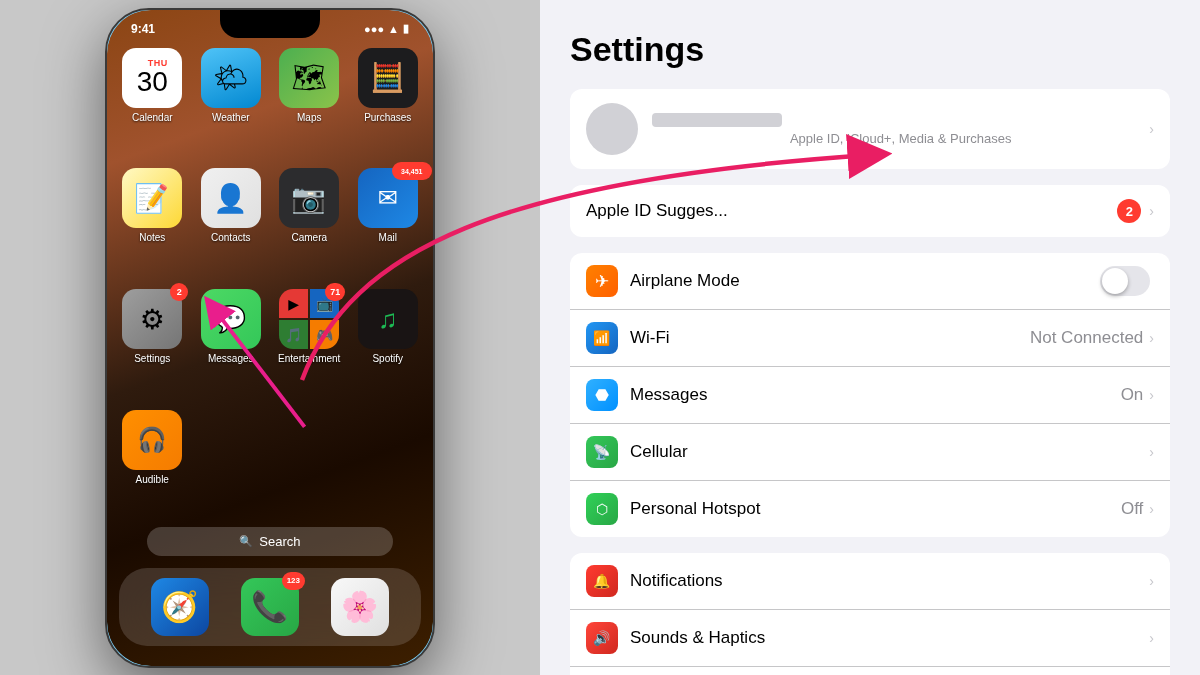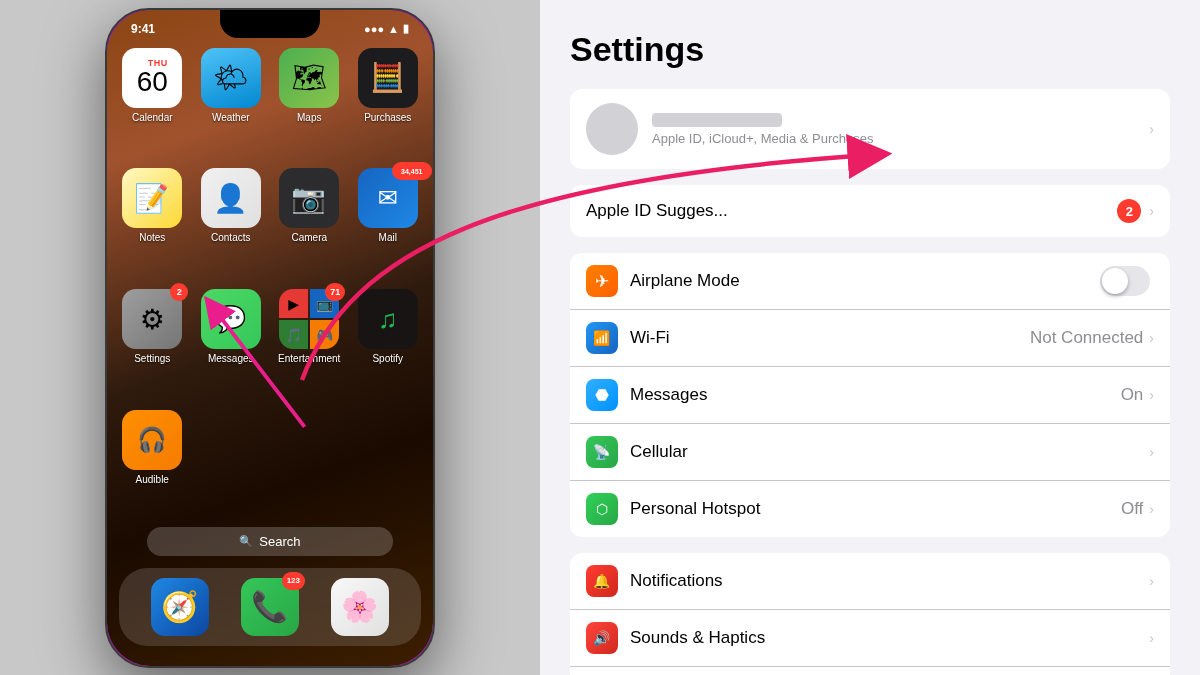--- a/index.html
+++ b/index.html
@@ -18,21 +18,21 @@
       height: 675px;
       background: #c8c8c8;
       display: flex;
       align-items: center;
       justify-content: center;
     }
 
     .iphone-frame {
       width: 330px;
       height: 660px;
-      background: #a21caf;
+      background: #7dd3fc;
       border-radius: 44px;
       border: 2px solid #3a3a3a;
       overflow: hidden;
       position: relative;
       box-shadow: 0 20px 60px rgba(0,0,0,0.5);
     }
 
     .iphone-screen {
       width: 100%;
       height: 100%;
@@ -256,21 +256,21 @@
     .profile-name {
       font-size: 17px;
       font-weight: 600;
       color: #000;
       background: #d1d1d6;
       border-radius: 4px;
       height: 14px;
       width: 130px;
       margin-bottom: 4px;
     }
-    .profile-subtitle { font-size: 13px; color: #8e8e93; }
+    .profile-subtitle { font-size: 13px; color: #8e8e93; text-align: center; }
 
     .toggle {
       width: 50px;
       height: 30px;
       background: #e5e5ea;
       border-radius: 15px;
       margin-right: 4px;
       position: relative;
     }
     .toggle::after {
@@ -358,21 +358,21 @@
           <span>▮</span>
         </div>
       </div>
 
       <div class="app-grid">
 
         <div class="app-icon-container">
           <div class="app-icon app-calendar">
             <div class="calendar-icon-inner">
               <div class="cal-top">THU</div>
-              <div class="cal-num">60</div>
+              <div class="cal-num">30</div>
             </div>
           </div>
           <span class="app-label">Calendar</span>
         </div>
 
         <div class="app-icon-container">
           <div class="app-icon app-weather">
             <span>🌤</span>
           </div>
           <span class="app-label">Weather</span>

